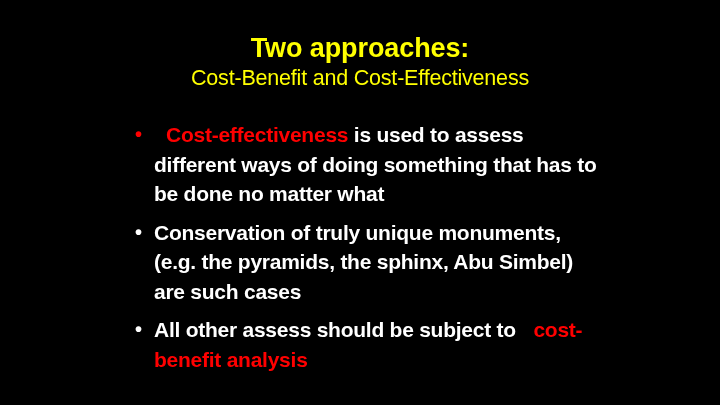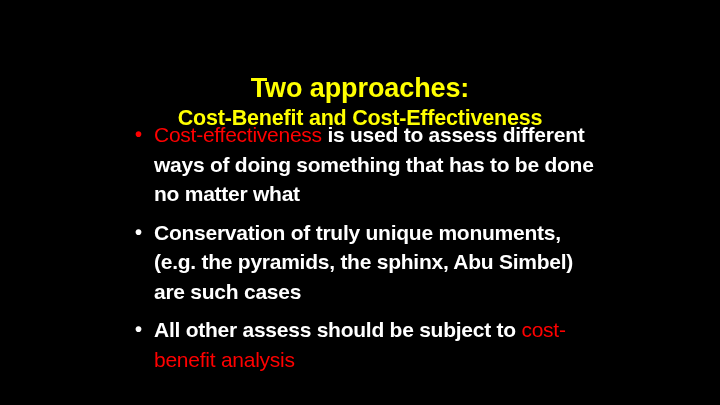--- a/index.html
+++ b/index.html
@@ -21,33 +21,32 @@
     background: #000000;
   }
 
   
   #title-block {
     position: absolute;
     top: 33px;
     left: 0;
     width: 720px;
     text-align: center;
-    margin-top: 40px;
   }
   #slide-title {
     color: #FFFF00;
     font-size: 27px;
     font-weight: bold;
     line-height: 31px;
     letter-spacing: -0.1px;
   }
   #slide-subtitle {
     color: #FFFF00;
     font-size: 21.5px;
-    font-weight: bold;
+    font-weight: normal;
     line-height: 26px;
     letter-spacing: -0.2px;
     margin-top: 1px;
   }
 
   
   #bullet-list {
     position: absolute;
     top: 120px;
     left: 134px;
@@ -73,21 +72,22 @@
   .bullet-text {
     flex: 1 1 auto;
     color: #FFFFFF;
     font-size: 21px;
     font-weight: bold;
     line-height: 29.5px;
     letter-spacing: -0.25px;
   }
   .em-red {
     color: #FF0000;
-    font-weight: normal;
+    font-weight: bold;
+    margin-left: 12px;
   }
 </style>
 </head>
 <body>
 
 <div id="slide">
 
   <div id="title-block">
     <div id="slide-title">Two approaches:</div>
     <div id="slide-subtitle">Cost-Benefit and Cost-Effectiveness</div>

